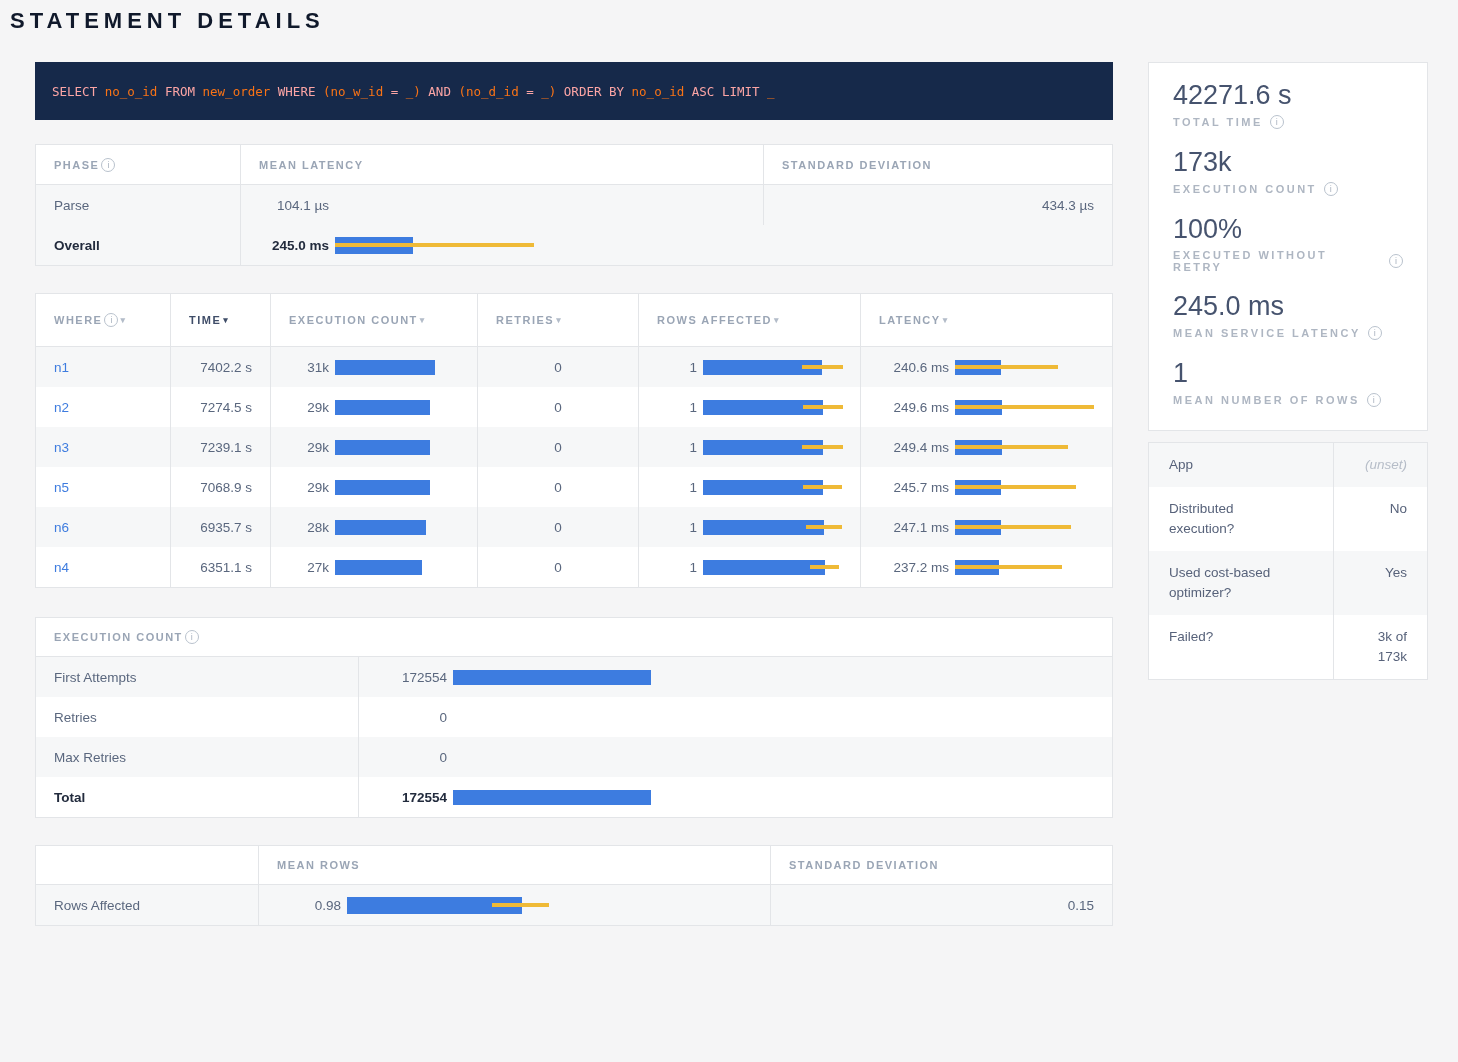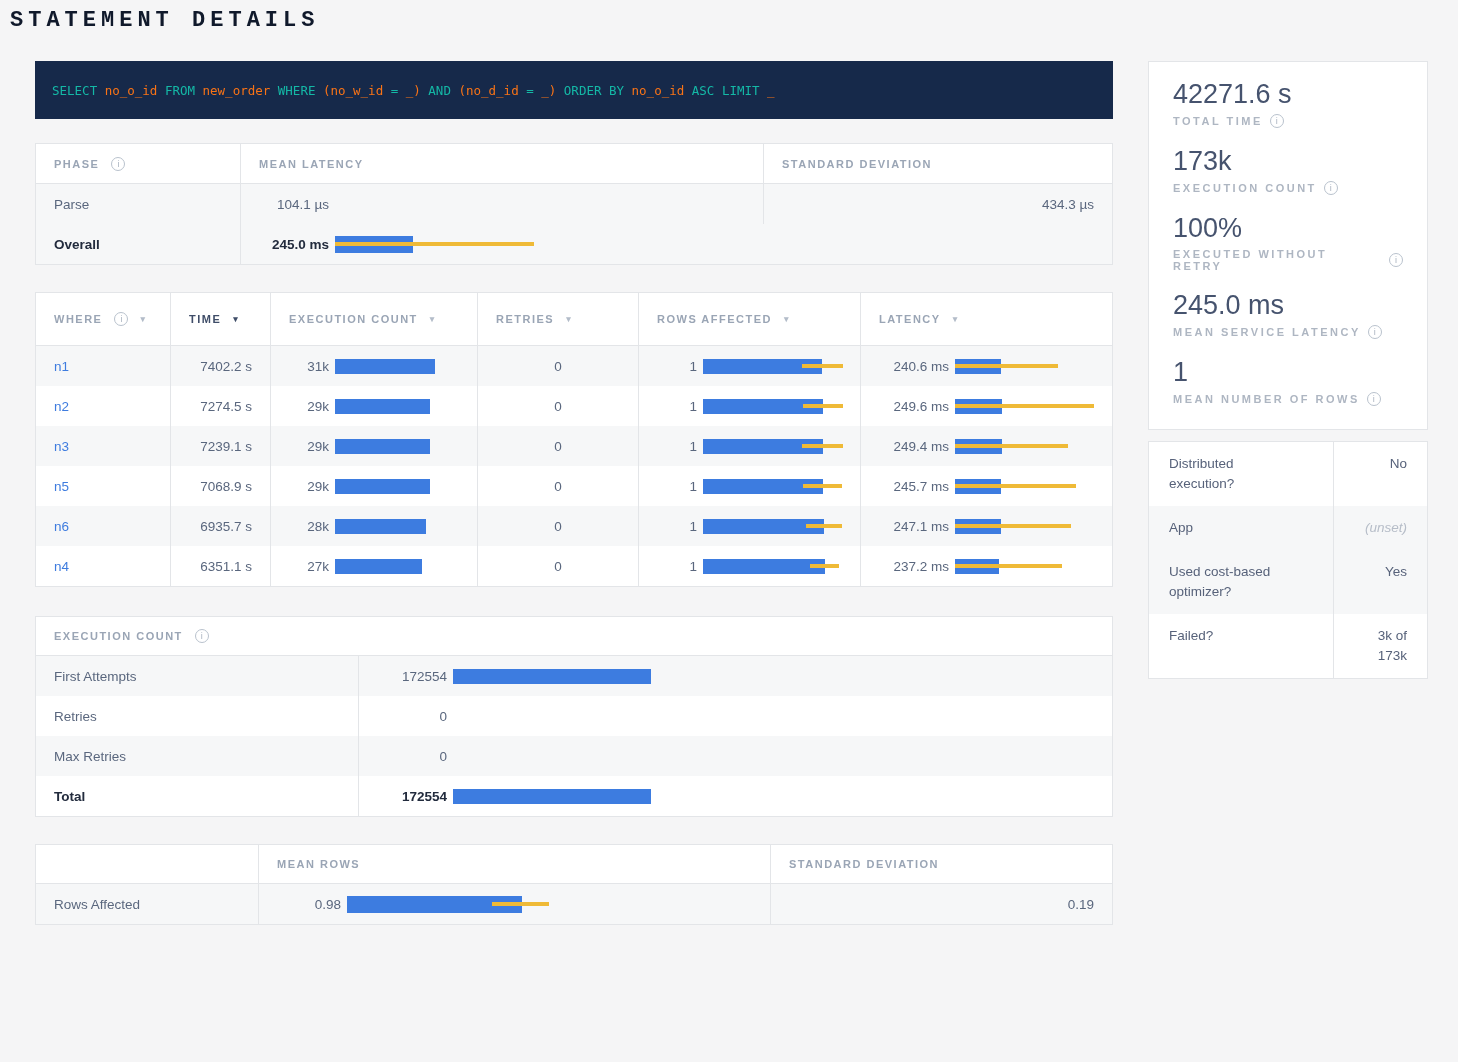--- a/index.html
+++ b/index.html
@@ -1,50 +1,50 @@
 <!DOCTYPE html>
 <html><head>
 <meta charset="utf-8">
 <style>
   * { box-sizing: border-box; margin: 0; padding: 0; }
   body { font-family: "Liberation Sans", sans-serif; background: #f5f5f6; }
   .page { width: 1458px; height: 1062px; overflow: hidden; background: #f5f5f6; }
   .page-title {
     margin: 8px 0 0 10px; font-size: 22px; font-weight: 700;
-    letter-spacing: 5px; color: #10192b; font-family: Liberation Mono, monospace;
+    letter-spacing: 5px; color: #10192b;
   }
   .content { display: flex; margin: 28px 35px 0 35px; }
   .left-col { width: 1078px; }
   .right-col { width: 280px; margin-left: 35px; }
 
   
   .sql-box {
     background: #16294a; height: 58px; display: flex; align-items: center;
     padding: 0 17px;
   }
   .sql-box code {
     font-family: "DejaVu Sans Mono", monospace; font-size: 12.5px;
     white-space: pre; color: #ffffff;
   }
-  .sql-box .kw { color: #14b8a6; font-weight: 400; }
+  .sql-box .kw { color: #fca5a5; font-weight: 400; }
   .sql-box .id { color: #f97316; font-weight: 400; }
 
   
   .tbl { background: #fff; border: 1px solid #e3e5e8; }
   .row, .hrow { display: grid; }
   .row { height: 40px; }
   .row.odd { background: #f6f7f8; }
   .cell {
     display: flex; align-items: center; font-size: 13.5px; color: #5a677e;
     border-right: 1px solid #e3e5e8; overflow: hidden;
   }
   .cell:last-child { border-right: none; }
   .th {
     font-size: 11px; font-weight: 700; letter-spacing: 1.5px;
-    color: #9aa5b5; padding-left: 18px; gap: 12px;
+    color: #9aa5b5; padding-left: 18px; gap: 2px;
   }
   .th.active { color: #3f4d68; }
   .hrow { border-bottom: 1px solid #e3e5e8; }
   .label-cell { padding-left: 18px; }
   .strong .cell, .strong.cell { color: #222b3d; font-weight: 700; }
   .right-al { justify-content: flex-end; padding-right: 18px; }
   .center-al { justify-content: center; }
   .info {
     width: 14px; height: 14px; border: 1px solid #b9c2cd; border-radius: 50%;
     color: #aab4c0; font-size: 9px; line-height: 12px; text-align: center;
@@ -421,21 +421,21 @@
         </div>
         <div class="row odd">
           <div class="cell label-cell">Rows Affected</div>
           <div class="cell c-meanrows">
             <span class="val">0.98</span>
             <span class="bars h17">
                 <span class="bar-blue" style="width: 175px;"></span>
                 <span class="bar-dev" style="left: 145px; width: 57px;"></span>
               </span>
           </div>
-          <div class="cell right-al">0.19</div>
+          <div class="cell right-al">0.15</div>
         </div>
       </section>
     </div>
 
     <div class="right-col">
       <div class="card summary-card">
         <div class="stat">
           <div class="stat-value">42271.6 s</div>
           <div class="stat-label">
               <span>TOTAL TIME</span>
@@ -466,27 +466,27 @@
         <div class="stat">
           <div class="stat-value">1</div>
           <div class="stat-label">
               <span>MEAN NUMBER OF ROWS</span>
               <span class="info">i</span>
             </div>
         </div>
       </div>
 
       <div class="card props-card">
+        <div class="prop-row odd">
+          <div class="prop-label"><span>App</span></div>
+          <div class="prop-value muted"><span>(unset)</span></div>
+        </div>
         <div class="prop-row">
           <div class="prop-label"><span>Distributed execution?</span></div>
           <div class="prop-value"><span>No</span></div>
-        </div>
-        <div class="prop-row odd">
-          <div class="prop-label"><span>App</span></div>
-          <div class="prop-value muted"><span>(unset)</span></div>
         </div>
         <div class="prop-row odd">
           <div class="prop-label"><span>Used cost-based optimizer?</span></div>
           <div class="prop-value"><span>Yes</span></div>
         </div>
         <div class="prop-row">
           <div class="prop-label"><span>Failed?</span></div>
           <div class="prop-value"><span>3k of 173k</span></div>
         </div>
       </div>

